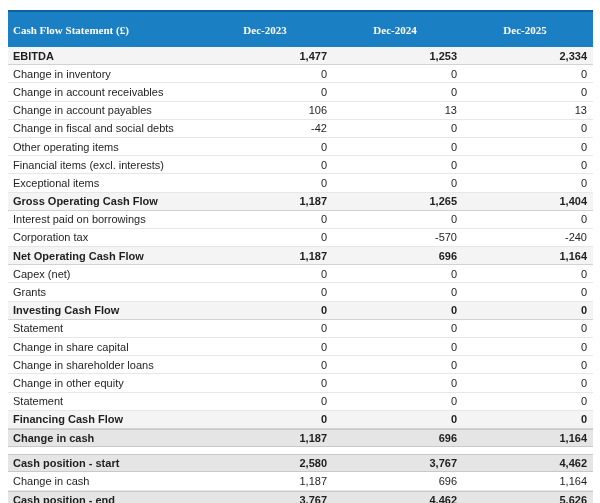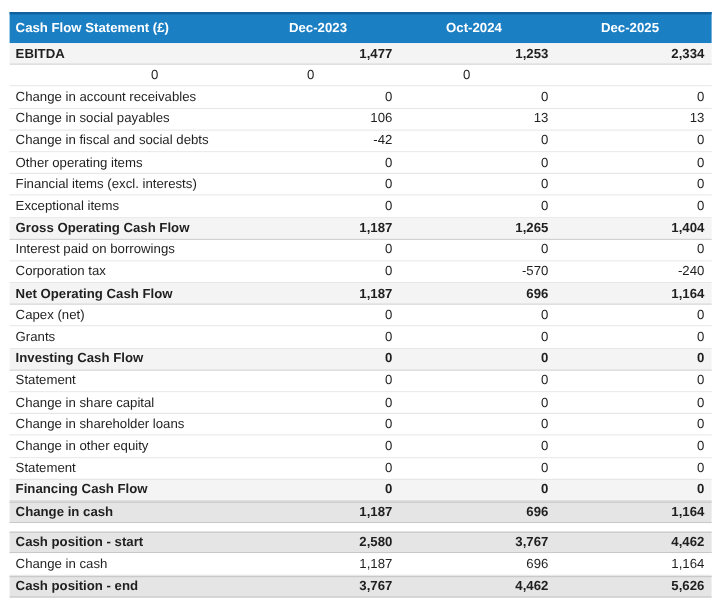--- a/index.html
+++ b/index.html
@@ -19,26 +19,27 @@
     position: absolute;
     left: 8px;
     top: 10px;
     width: 585px;
     font-size: 11px;
     color: #1f1f1f;
   }
   .cf-header {
     display: flex;
     align-items: center;
-    height: 26px;
+    height: 37px;
     background: var(--header-bg, #1b7fc4);
     border-top: 2px solid var(--header-top-border, #0f62a0);
     box-sizing: border-box;
     color: #ffffff;
     font-weight: bold;
+    font-family: Liberation Serif, serif;
   }
   .cf-header .title-cell {
     flex: 1;
     padding-left: 5px;
     text-align: left;
     white-space: nowrap;
   }
   .cf-header .col-cell {
     width: 130px;
     padding-right: 6px;
@@ -87,44 +88,45 @@
 </style>
 </head>
 <body>
 
 <div class="page">
   <div class="cf-table">
 
     <div class="cf-header">
       <div class="title-cell">Cash Flow Statement (£)</div>
       <div class="col-cell">Dec-2023</div>
-      <div class="col-cell">Oct-2024</div>
+      <div class="col-cell">Dec-2024</div>
       <div class="col-cell">Dec-2025</div>
     </div>
 
     <div id="rows-container">
         <div class="cf-row row-section">
           <div class="label-cell">EBITDA</div>
           <div class="val-cell">1,477</div>
           <div class="val-cell">1,253</div>
           <div class="val-cell">2,334</div>
         </div>
         <div class="cf-row">
+          <div class="label-cell">Change in inventory</div>
           <div class="val-cell">0</div>
           <div class="val-cell">0</div>
           <div class="val-cell">0</div>
         </div>
         <div class="cf-row">
           <div class="label-cell">Change in account receivables</div>
           <div class="val-cell">0</div>
           <div class="val-cell">0</div>
           <div class="val-cell">0</div>
         </div>
         <div class="cf-row">
-          <div class="label-cell">Change in social payables</div>
+          <div class="label-cell">Change in account payables</div>
           <div class="val-cell">106</div>
           <div class="val-cell">13</div>
           <div class="val-cell">13</div>
         </div>
         <div class="cf-row">
           <div class="label-cell">Change in fiscal and social debts</div>
           <div class="val-cell">-42</div>
           <div class="val-cell">0</div>
           <div class="val-cell">0</div>
         </div>

